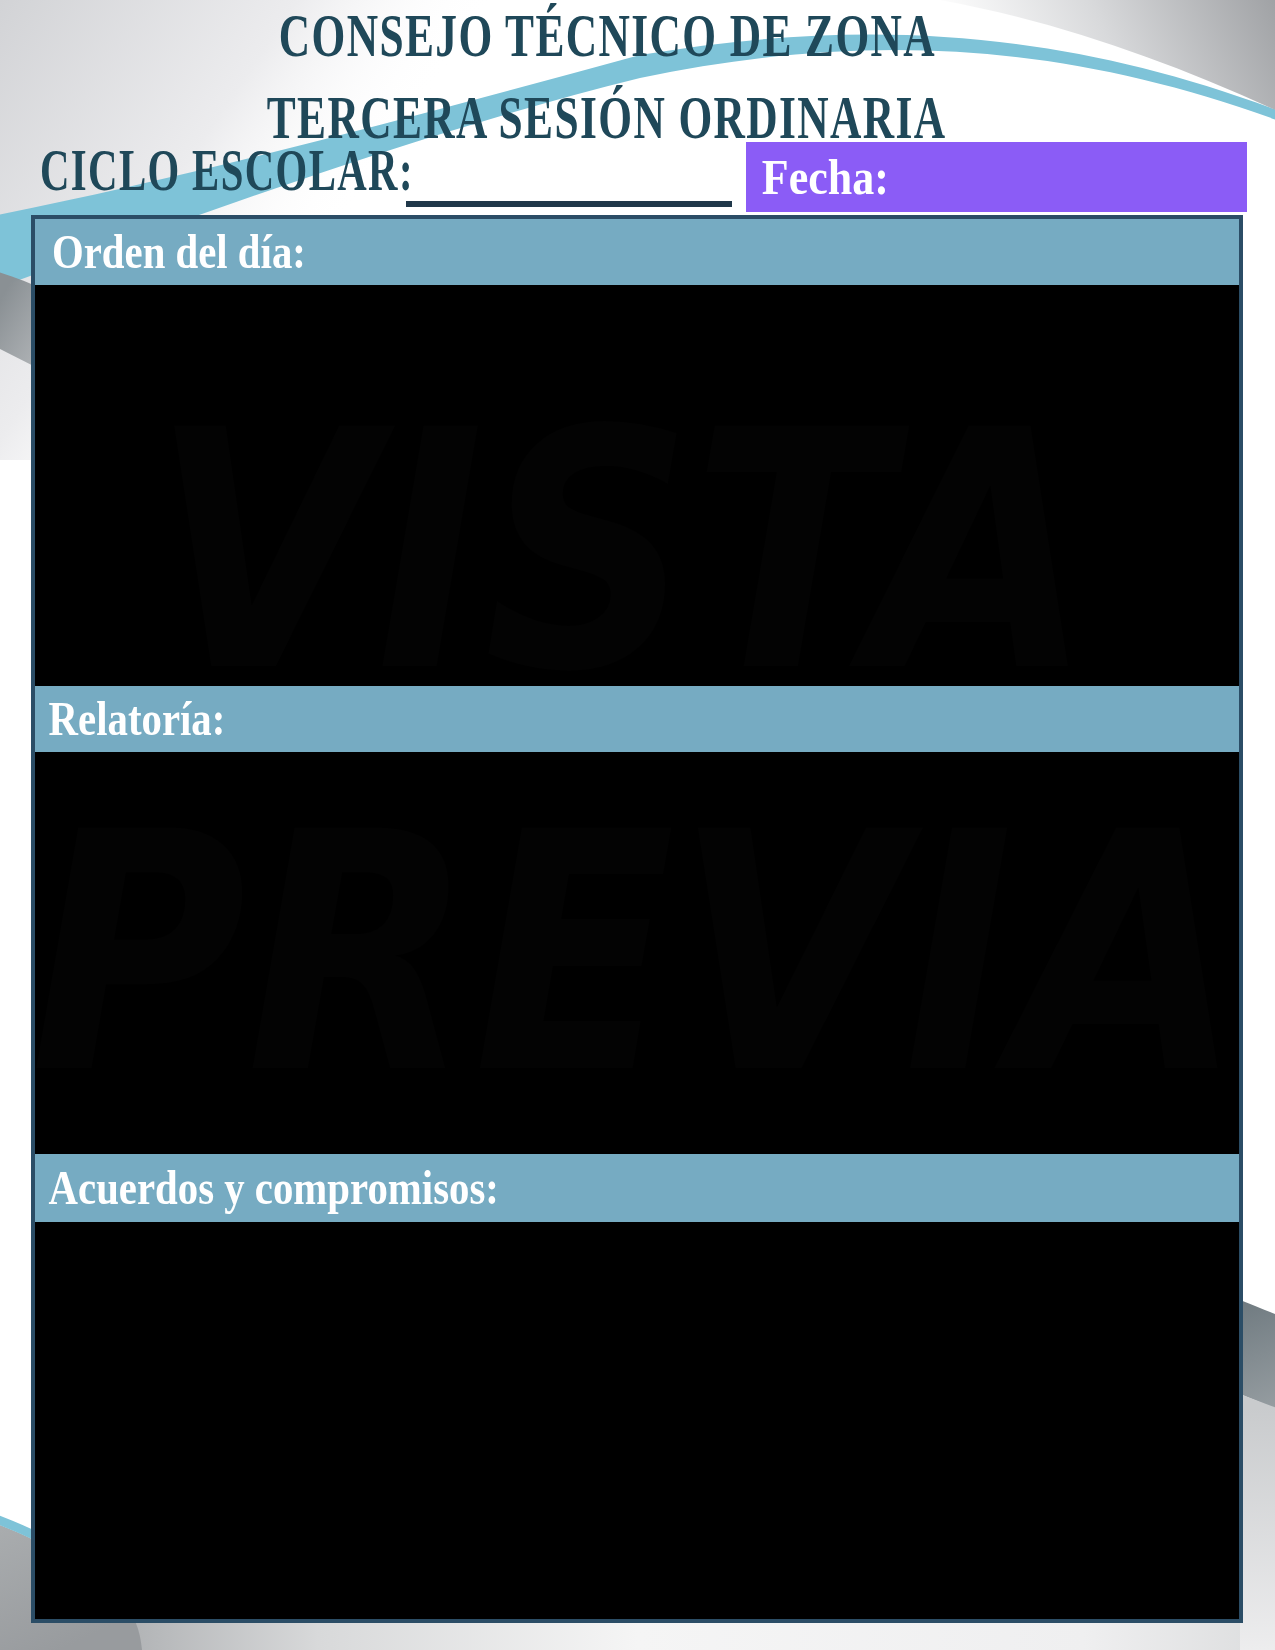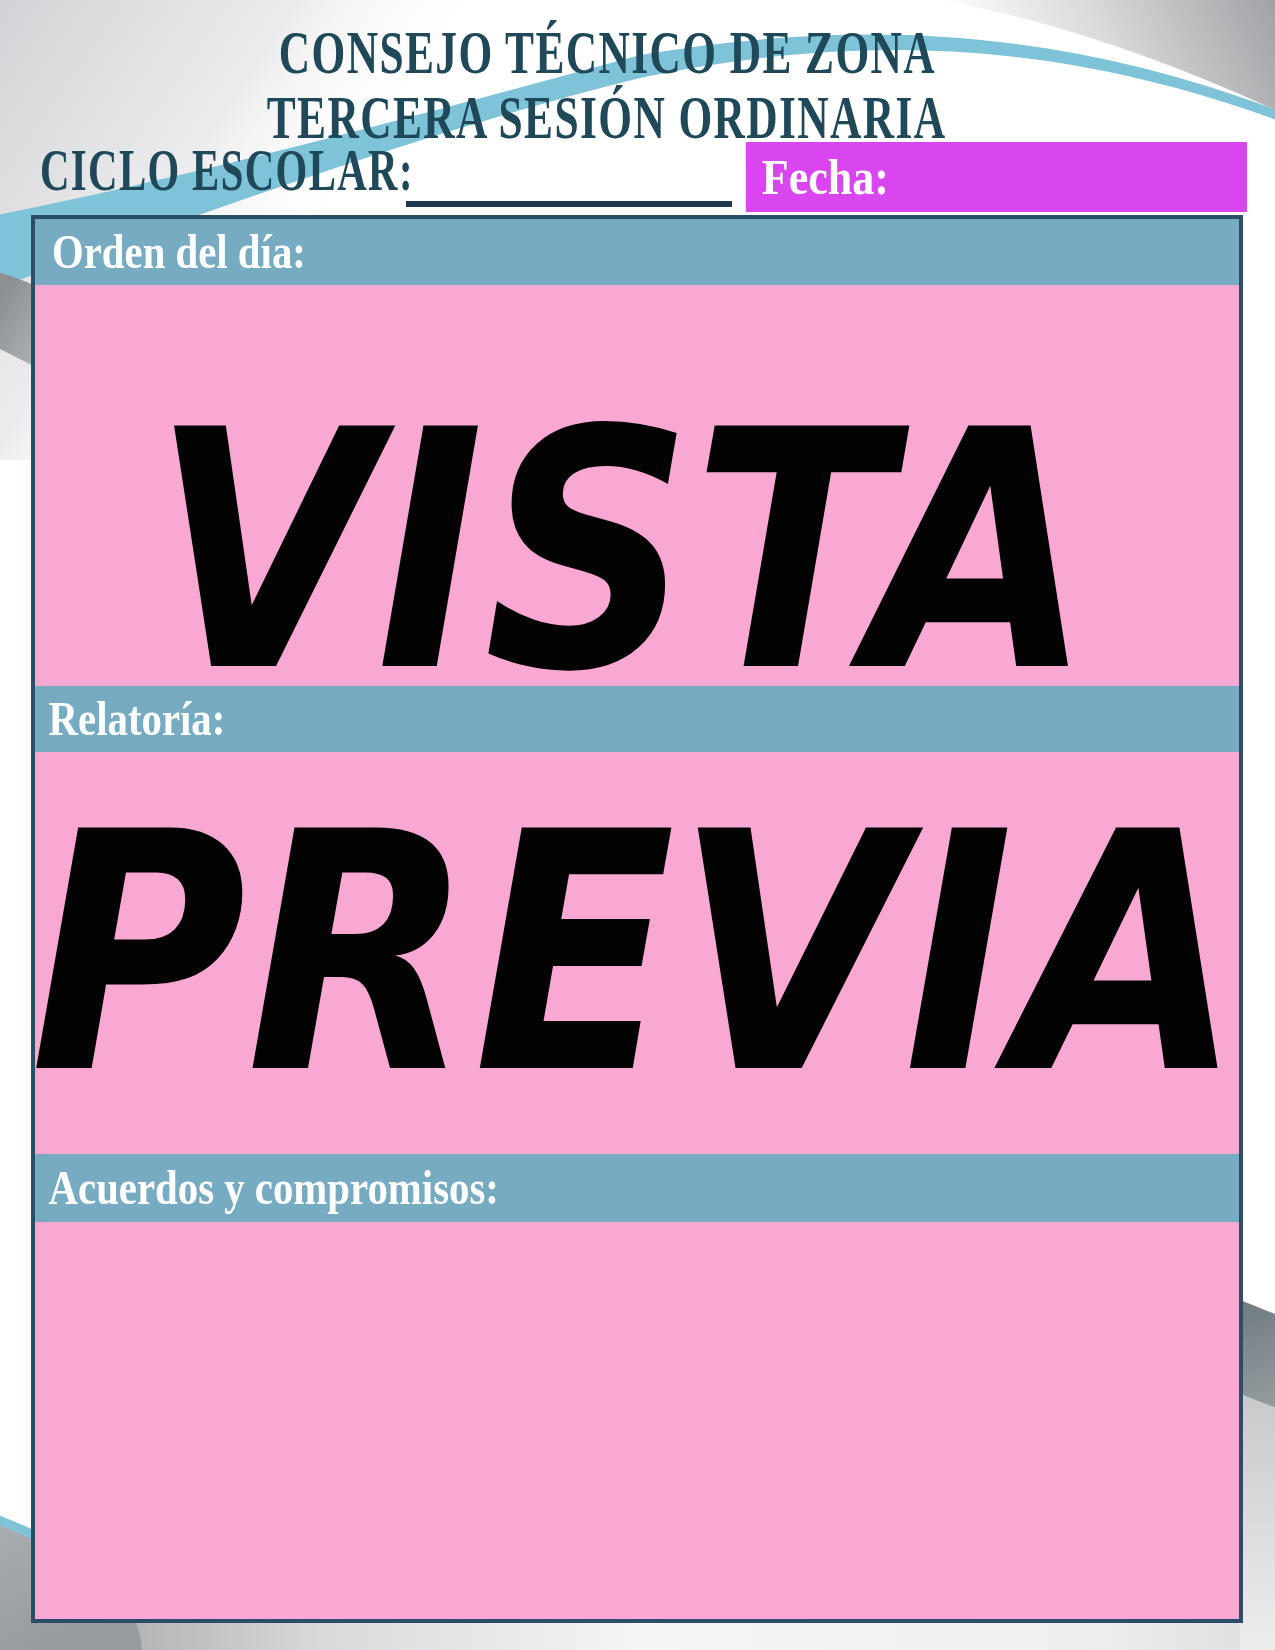--- a/index.html
+++ b/index.html
@@ -9,42 +9,42 @@
     font-family:"Liberation Serif","DejaVu Serif",serif;
   }
   
   #bg-art{position:absolute;inset:0;z-index:0;}
   
   .title-wrap{position:absolute;left:0;width:1214px;text-align:center;z-index:2;}
   .title-line{
     display:inline-block;font-weight:bold;color:#1F4859;font-size:62px;line-height:66px;
     letter-spacing:2px;transform:scaleX(0.70);transform-origin:center;white-space:nowrap;
   }
-  #title1{top:19px;} #title2{top:68px;margin-top:16px;}
+  #title1{top:2px;} #title2{top:68px;margin-top:16px;}
   #ciclo-label{
     position:absolute;left:40px;top:140px;z-index:2;color:#1F4859;font-weight:bold;
     font-size:60px;line-height:60px;letter-spacing:2px;transform:scaleX(0.68);
     transform-origin:left center;white-space:nowrap;
   }
   #ciclo-line{
     position:absolute;left:406px;top:201px;width:326px;height:6px;background:#20384A;z-index:2;
   }
   #fecha-box{
-    position:absolute;left:746px;top:142px;width:501px;height:70px;background:#d946ef;
+    position:absolute;left:746px;top:142px;width:501px;height:70px;background:#8b5cf6;
     z-index:2;display:flex;align-items:flex-end;
   }
   #fecha-box .label{
     color:#ffffff;font-weight:bold;font-size:50px;line-height:70px;padding-left:18px;
     transform:scaleX(0.88);transform-origin:left center;white-space:nowrap;
   }
   #fecha-box .value{flex:1;height:100%;}
   
   #main-box{
     position:absolute;left:31px;top:215px;width:1212px;height:1408px;box-sizing:border-box;
-    border:4px solid #2B4D66;background:#f9a8d4;z-index:1;
+    border:4px solid #2B4D66;background:#000000;z-index:1;
   }
   .section-bar{
     position:absolute;left:0;right:0;background:#76ABC2;overflow:hidden;
   }
   .section-bar .label{
     display:inline-block;color:#ffffff;font-weight:bold;font-size:48px;
     transform:scaleX(0.85);transform-origin:left center;white-space:nowrap;padding-left:16px;
   }
   #bar-orden{top:0;height:66px;}   #bar-orden .label{line-height:66px;}
   #bar-relatoria{top:467px;height:66px;} #bar-relatoria .label{line-height:66px;}

